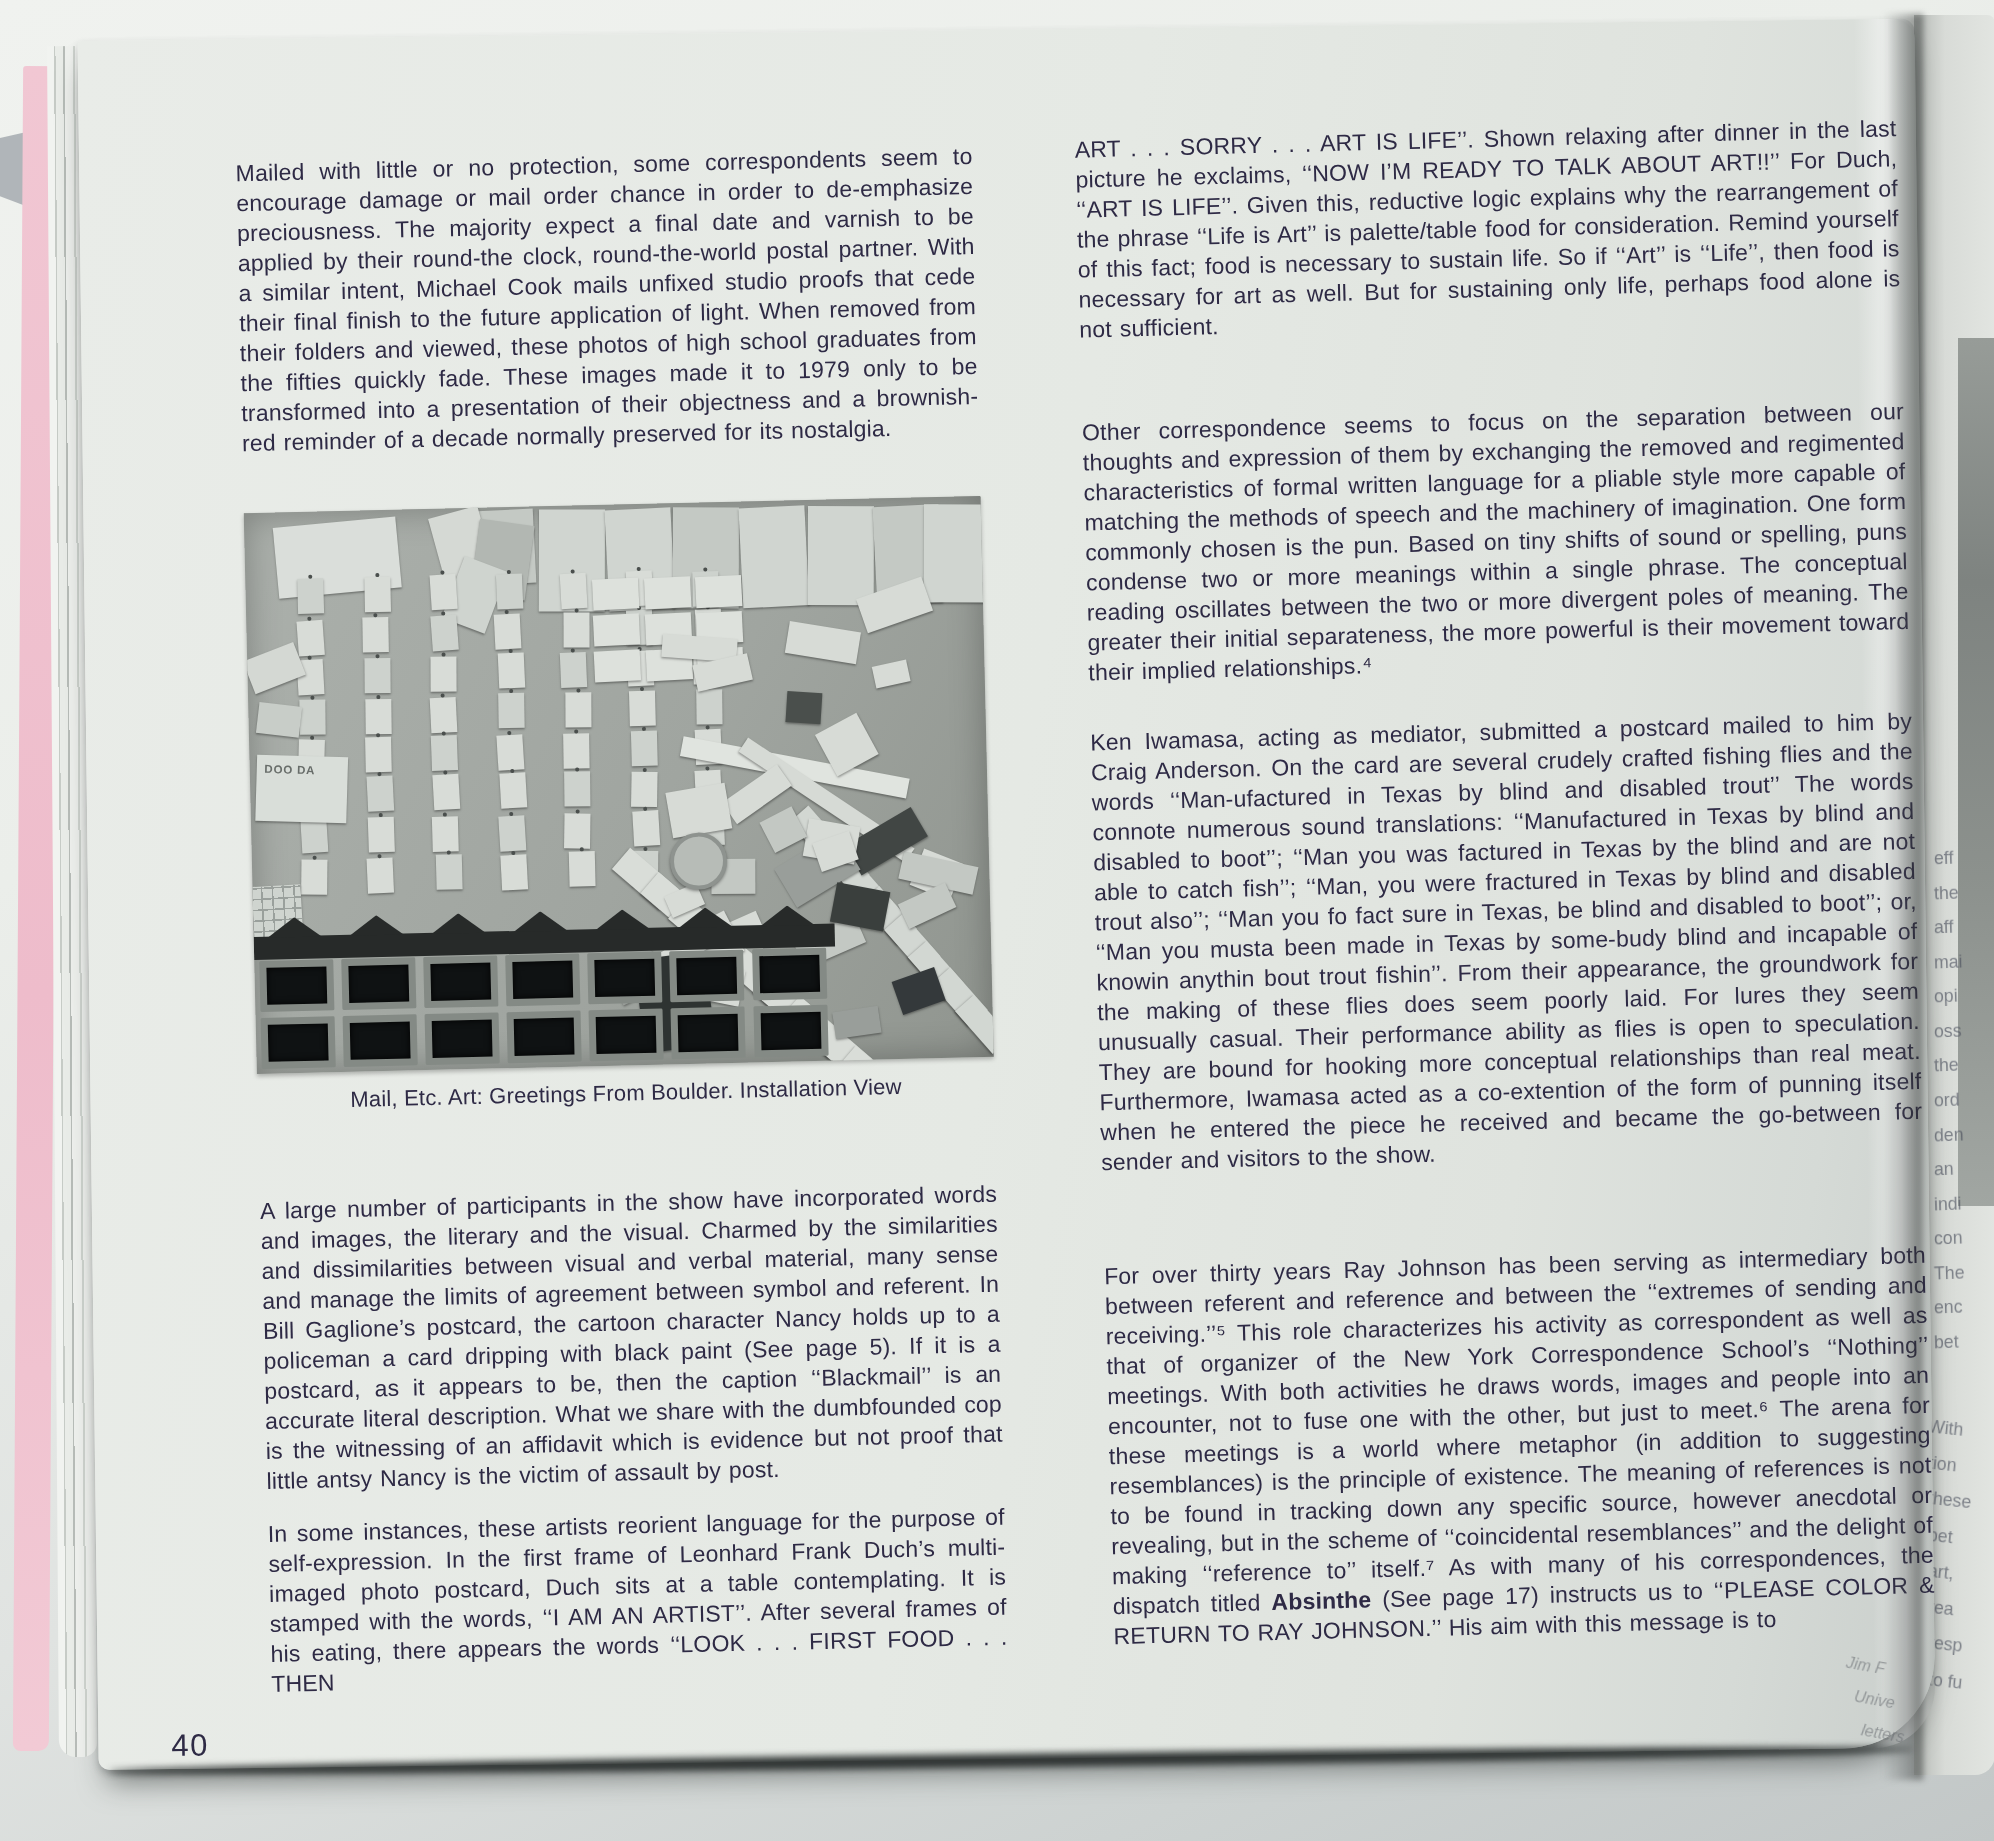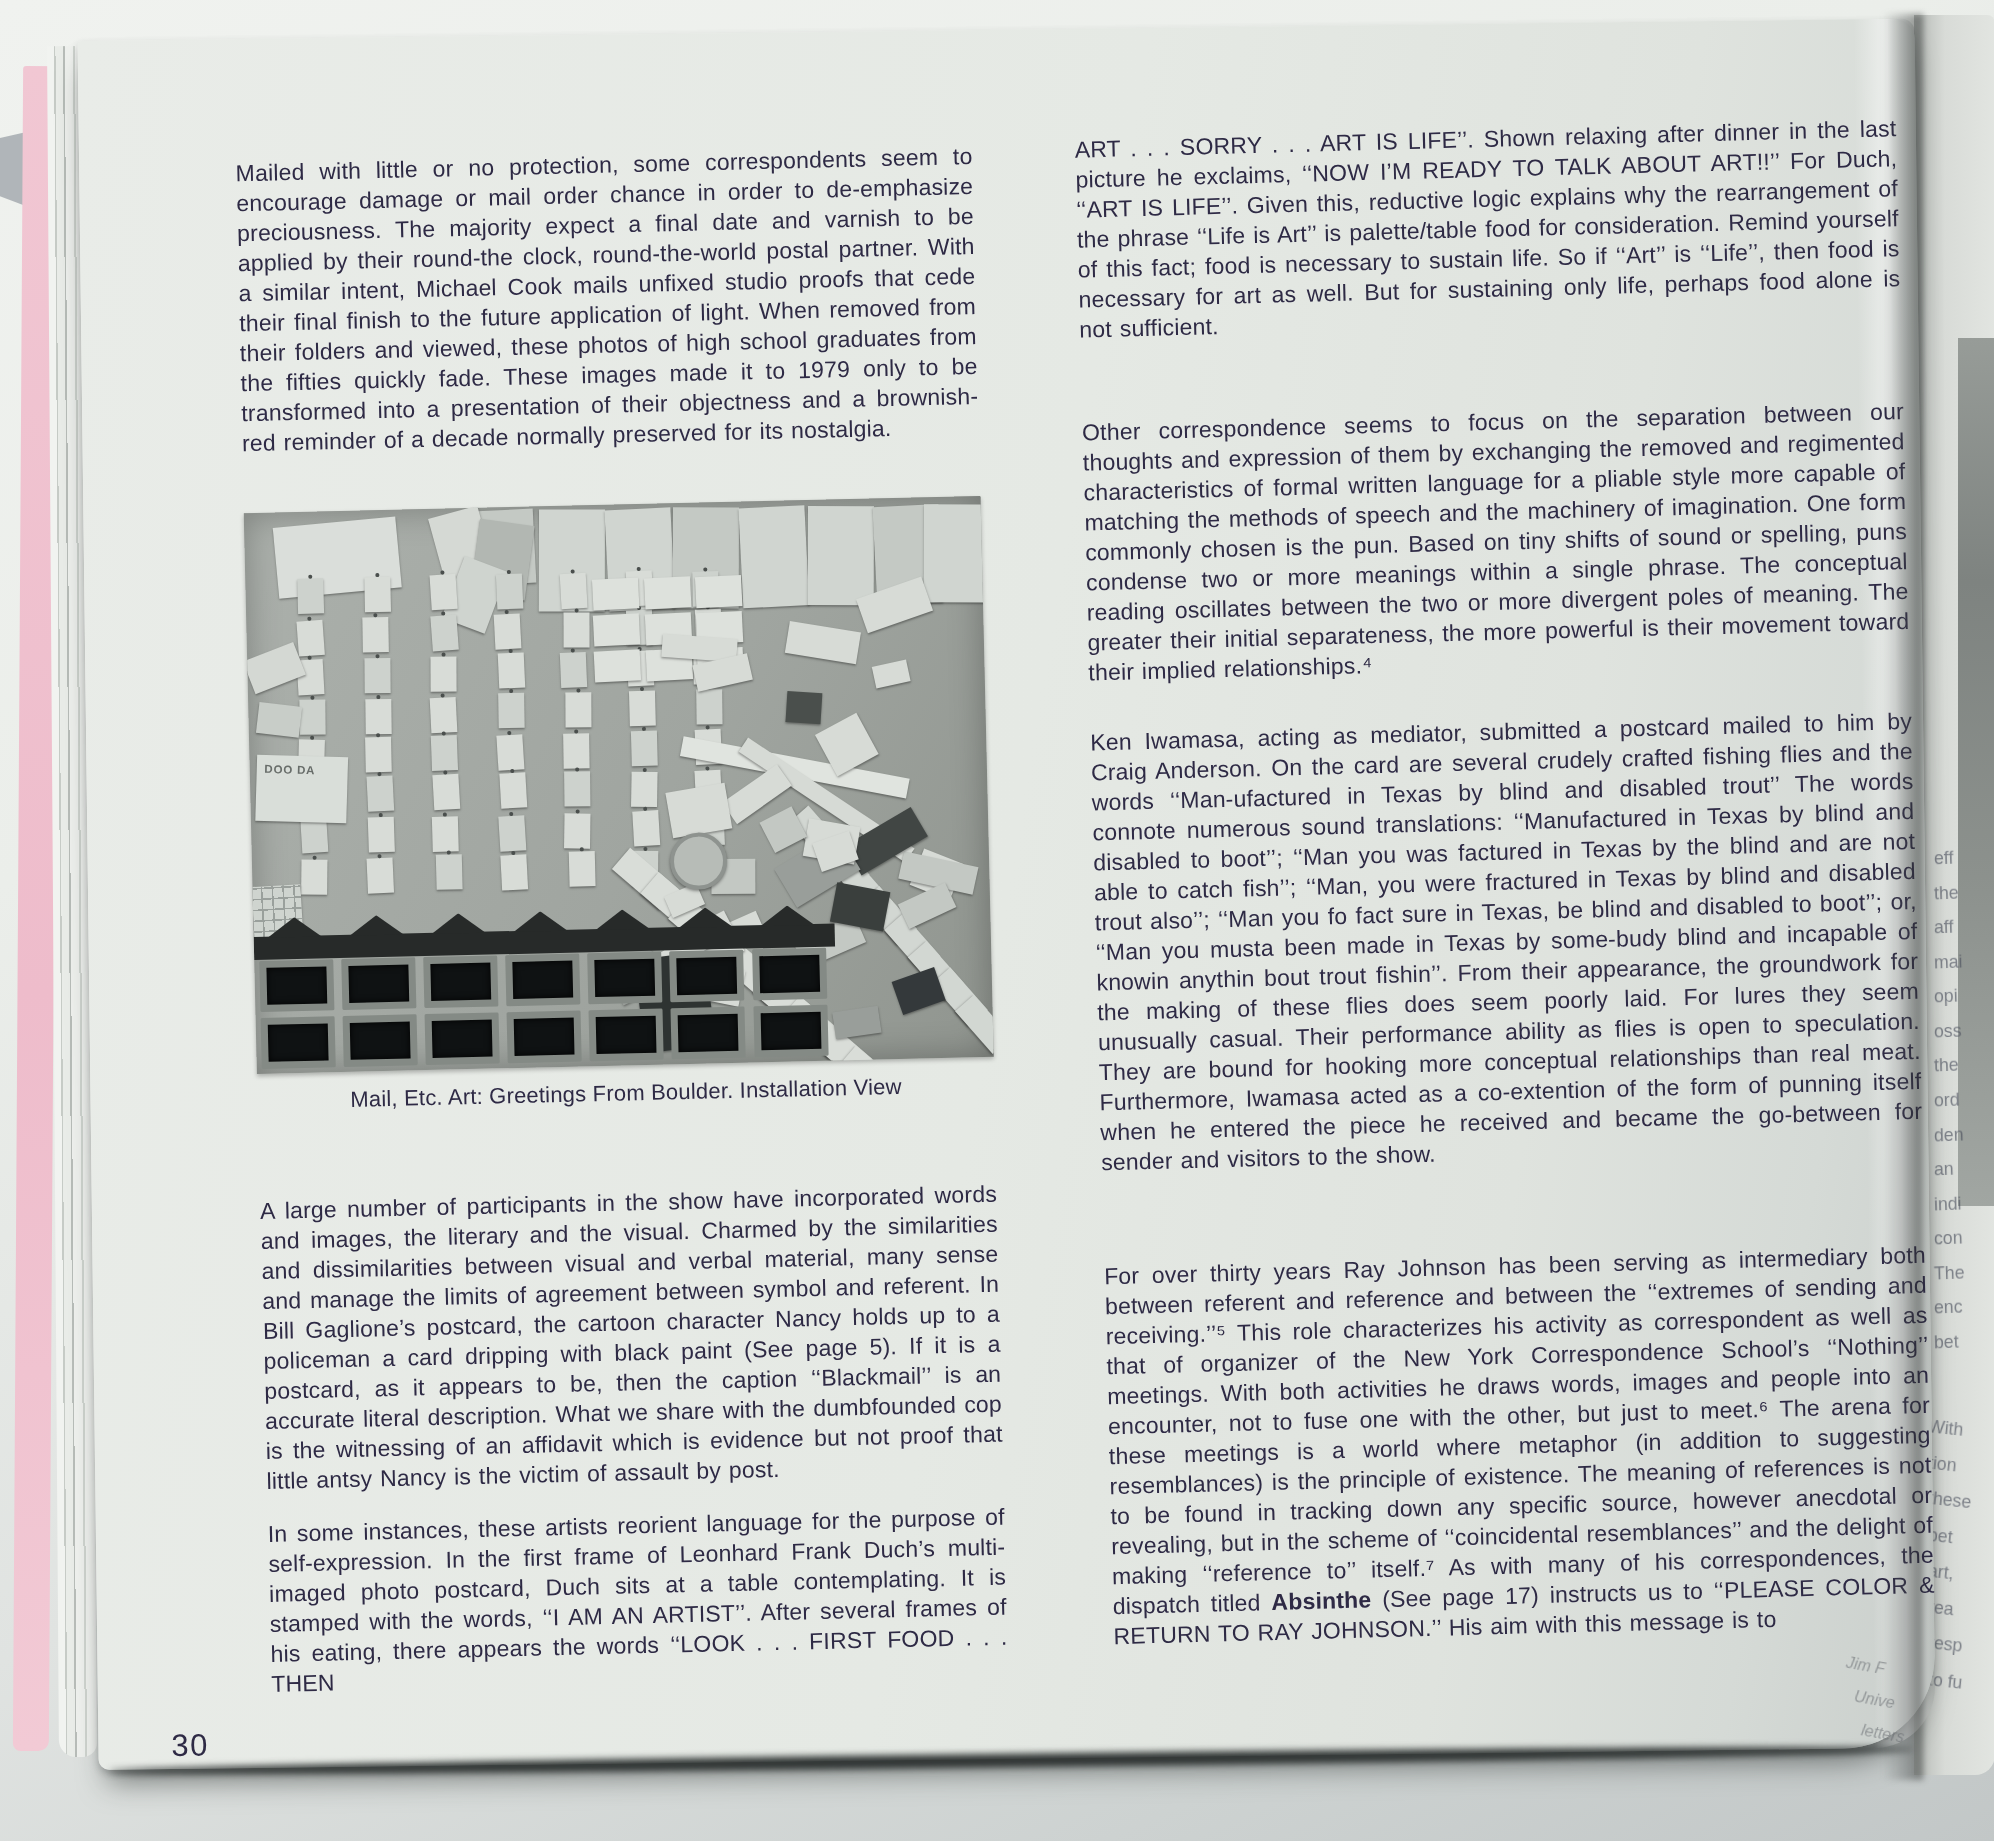--- a/index.html
+++ b/index.html
@@ -268,19 +268,19 @@
 
   <section class="col-right">
     <p class="body-text">ART . . . SORRY . . . ART IS LIFE’’. Shown relaxing after dinner in the last picture he exclaims, ‘‘NOW I’M READY TO TALK ABOUT ART!!’’ For Duch, ‘‘ART IS LIFE’’. Given this, reductive logic explains why the rearrangement of the phrase ‘‘Life is Art’’ is palette/table food for consideration. Remind yourself of this fact; food is necessary to sustain life. So if ‘‘Art’’ is ‘‘Life’’, then food is necessary for art as well. But for sustaining only life, perhaps food alone is not sufficient.</p>
     <p class="body-text mt-p2R">Other correspondence seems to focus on the separation between our thoughts and expression of them by exchanging the removed and regimented characteristics of formal written language for a pliable style more capable of matching the methods of speech and the machinery of imagination. One form commonly chosen is the pun. Based on tiny shifts of sound or spelling, puns condense two or more meanings within a single phrase. The conceptual reading oscillates between the two or more divergent poles of meaning. The greater their initial separateness, the more powerful is their movement toward their implied relationships.⁴</p>
     <p class="body-text mt-p3R">Ken Iwamasa, acting as mediator, submitted a postcard mailed to him by Craig Anderson. On the card are several crudely crafted fishing flies and the words ‘‘Man-ufactured in Texas by blind and disabled trout’’ The words connote numerous sound translations: ‘‘Manufactured in Texas by blind and disabled to boot’’; ‘‘Man you was factured in Texas by the blind and are not able to catch fish’’; ‘‘Man, you were fractured in Texas by blind and disabled trout also’’; ‘‘Man you fo fact sure in Texas, be blind and disabled to boot’’; or, ‘‘Man you musta been made in Texas by some-budy blind and incapable of knowin anythin bout trout fishin’’. From their appearance, the groundwork for the making of these flies does seem poorly laid. For lures they seem unusually casual. Their performance ability as flies is open to speculation. They are bound for hooking more conceptual relationships than real meat. Furthermore, Iwamasa acted as a co-extention of the form of punning itself when he entered the piece he received and became the go-between for sender and visitors to the show.</p>
     <p class="body-text mt-p4R">
       <span>For over thirty years Ray Johnson has been serving as intermediary both between referent and reference and between the ‘‘extremes of sending and receiving.’’⁵ This role characterizes his activity as correspondent as well as that of organizer of the New York Correspondence School’s ‘‘Nothing’’ meetings. With both activities he draws words, images and people into an encounter, not to fuse one with the other, but just to meet.⁶ The arena for these meetings is a world where metaphor (in addition to suggesting resemblances) is the principle of existence. The meaning of references is not to be found in tracking down any specific source, however anecdotal or revealing, but in the scheme of ‘‘coincidental resemblances’’ and the delight of making ‘‘reference to’’ itself.⁷ As with many of his correspondences, the dispatch titled </span><span class="bold">Absinthe</span><span> (See page 17) instructs us to ‘‘PLEASE COLOR &amp; RETURN TO RAY JOHNSON.’’ His aim with this message is to</span>
     </p>
   </section>
 
-  <div class="page-number">30</div>
+  <div class="page-number">40</div>
 </div>
 
 <div class="frag-i" style="left: 1846px; top: 1657px; transform: rotate(10deg);">Jim F</div>
 <div class="frag-i" style="left: 1854px; top: 1691px; transform: rotate(10deg);">Unive</div>
 <div class="frag-i" style="left: 1861px; top: 1725px; transform: rotate(10deg);">letters</div>
 
 
 </body></html>

